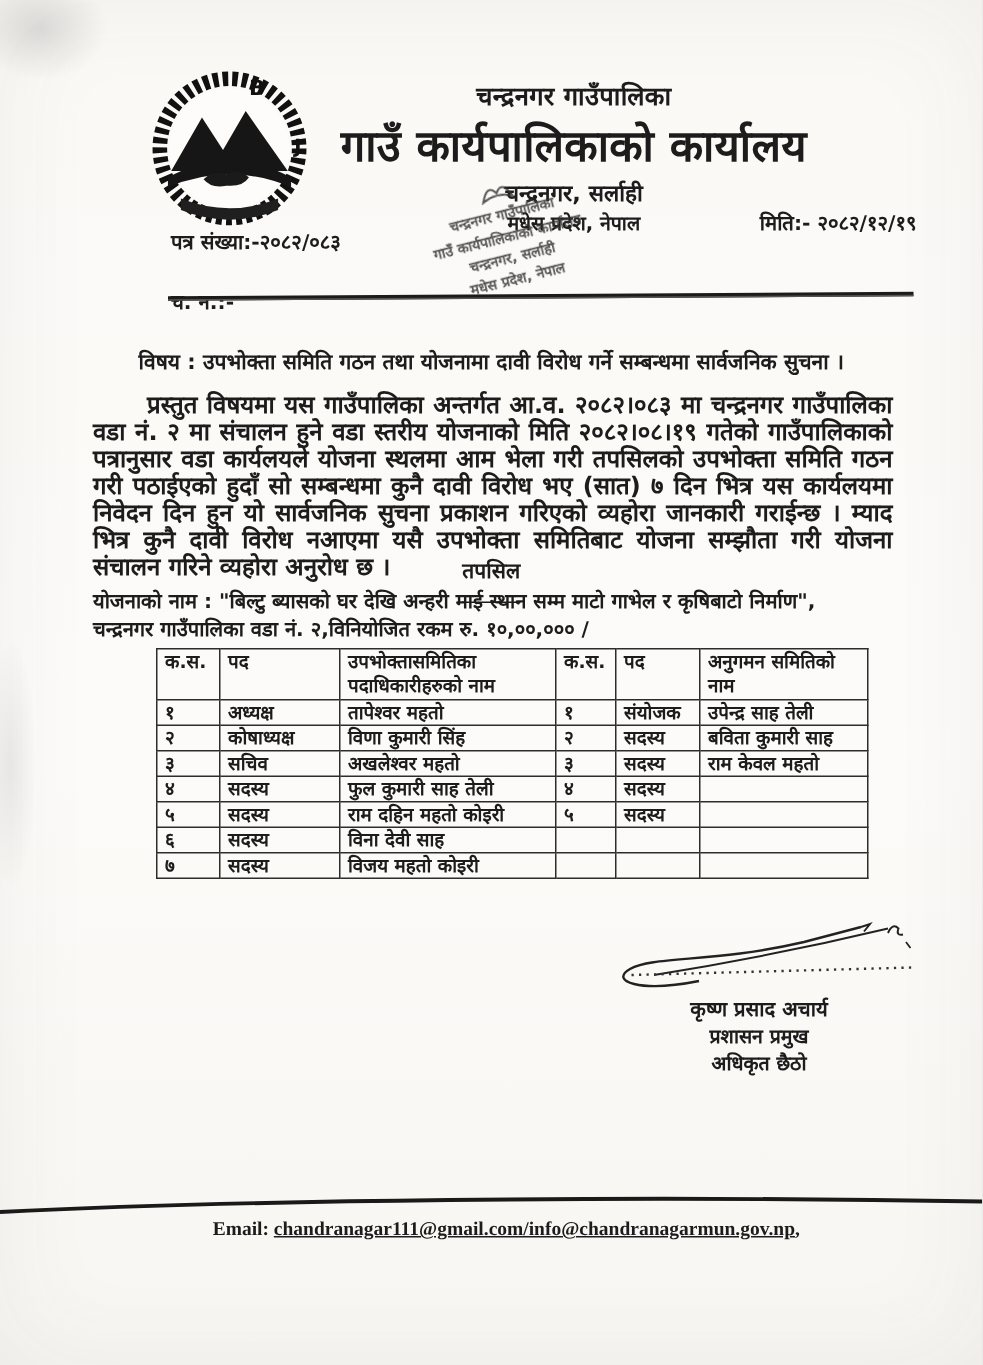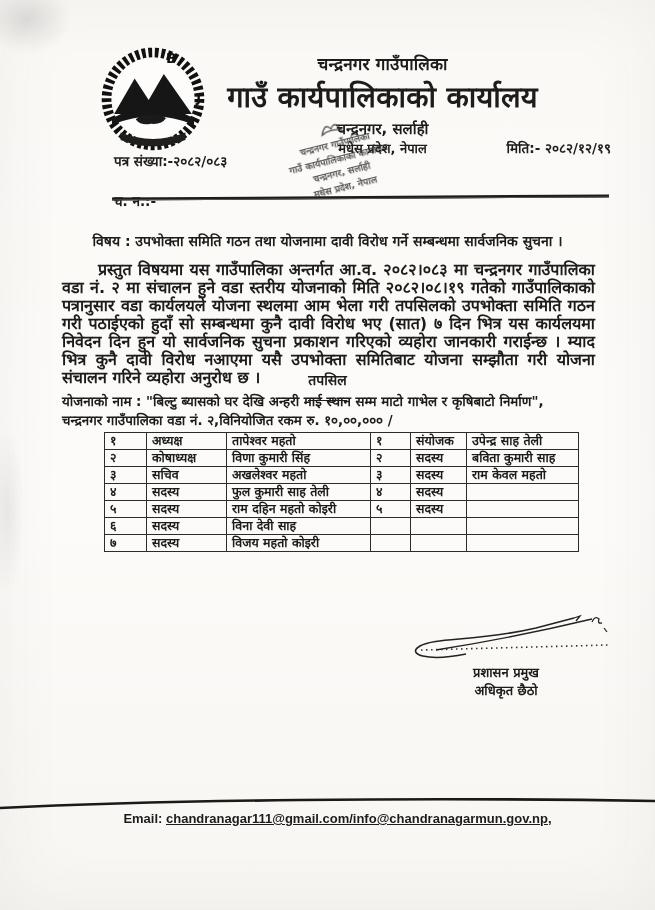--- a/index.html
+++ b/index.html
@@ -61,21 +61,21 @@
   table.committees td { height:17px; }
   .cw1{width:42px}.cw2{width:80px}.cw3{width:144px}.cw4{width:40px}.cw5{width:56px}.cw6{width:112px}
 
   .sig { position:absolute; right:34px; top:608px; width:230px; text-align:center; }
   .sig .drawing { display:block; margin:0 auto -6px auto; }
   .sig .name  { font-size:13.5px; font-weight:700; line-height:19px; }
   .sig .title { font-size:13px;   font-weight:700; line-height:18px; }
 
   .footcurve { position:absolute; left:0; top:796px; width:655px; height:16px; }
   .footer { position:absolute; left:0; right:0; top:808px; text-align:center;
-            font-family:Liberation Sans, sans-serif;
+            font-family:Liberation Serif, serif;
             font-size:13px; font-weight:700; line-height:21px;padding-left:20px; }
   .footer .u { text-decoration:underline; }
 </style>
 </head>
 <body>
 
 <div class="page">
   <div class="smudge s1"></div>
   <div class="smudge s2"></div>
 
@@ -129,20 +129,28 @@
   <table class="committees">
     <colgroup>
       <col class="cw1">
         <col class="cw2">
         <col class="cw3">
         <col class="cw4">
         <col class="cw5">
         <col class="cw6">
     </colgroup>
     <tbody>
+        <tr>
+      <th>क.स.</th>
+      <th>पद</th>
+      <th>उपभोक्तासमितिका पदाधिकारीहरुको नाम</th>
+      <th>क.स.</th>
+      <th>पद</th>
+      <th>अनुगमन समितिको नाम</th>
+    </tr>
     <tr>
       <td>१</td>
           <td>अध्यक्ष</td>
           <td>तापेश्वर महतो</td>
           <td>१</td>
           <td>संयोजक</td>
           <td>उपेन्द्र साह तेली</td>
     </tr>
     <tr>
       <td>२</td>
@@ -197,20 +205,21 @@
 
   <div class="sig">
     <svg class="drawing" width="220" height="62" viewBox="0 0 220 62">
       <path d="M70 46 C 30 54 10 46 24 38 C 40 29 80 34 140 20 L 178 10" fill="none" stroke="#222" stroke-width="1.6"></path>
       <path d="M40 42 C 90 34 150 22 196 11" fill="none" stroke="#222" stroke-width="1.3"></path>
       <path d="M178 10 l 6 -2 l -4 5" fill="none" stroke="#222" stroke-width="1.3"></path>
       <path d="M196 14 q 3 -7 7 -3 q -2 5 3 4" fill="none" stroke="#222" stroke-width="1.3"></path>
       <path d="M25 42 L 212 37" fill="none" stroke="#333" stroke-width="1.6" stroke-dasharray="1.5 3.5"></path>
       <path d="M208 20 l 3 4" fill="none" stroke="#222" stroke-width="1.2"></path>
     </svg>
+    <div class="name">कृष्ण प्रसाद अचार्य</div>
     <div class="title">प्रशासन प्रमुख</div>
     <div class="title">अधिकृत छैठो</div>
   </div>
 
   <svg class="footcurve" viewBox="0 0 655 16" preserveAspectRatio="none">
     <path d="M0 12 C 160 4 420 1 655 5" fill="none" stroke="#1a1a1a" stroke-width="2.6"></path>
   </svg>
   <div class="footer">
     <div>
       <span>Email: </span><span class="u">chandranagar111@gmail.com/info@chandranagarmun.gov.np</span><span>,</span>

